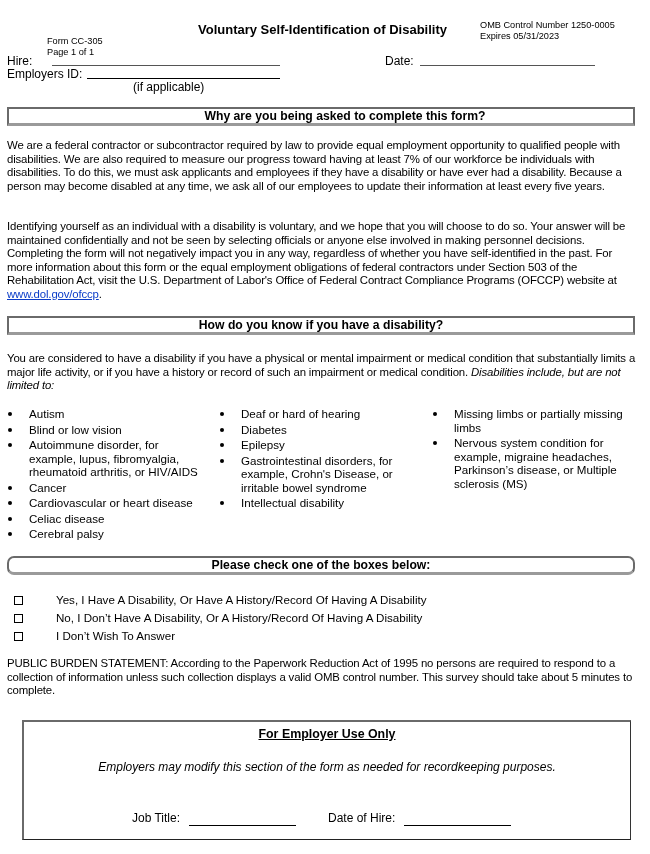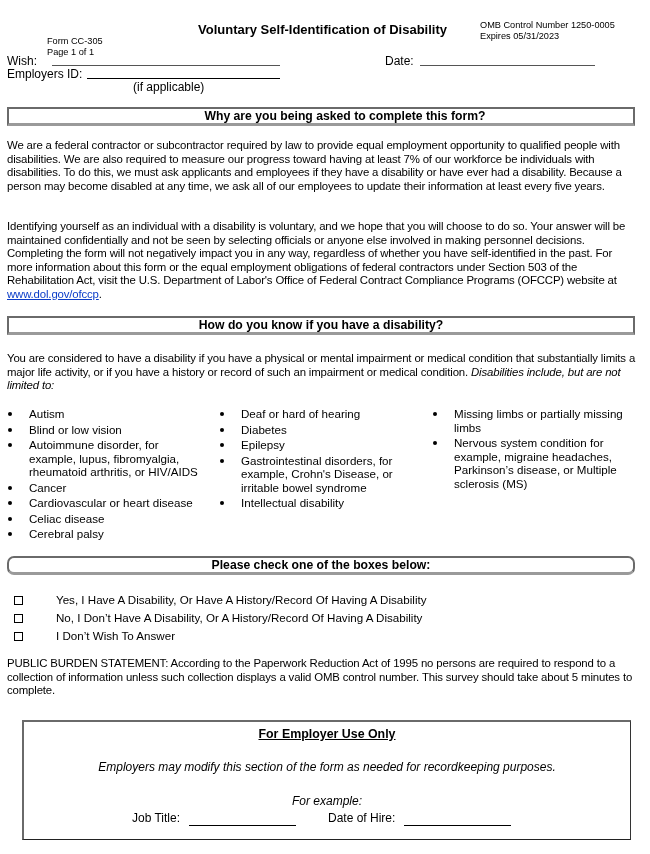--- a/index.html
+++ b/index.html
@@ -71,21 +71,21 @@
 <div class="abs title">Voluntary Self-Identification of Disability</div>
 <div class="abs small form-id">
   <div>Form CC-305</div>
   <div>Page 1 of 1</div>
 </div>
 <div class="abs small omb">
   <div>OMB Control Number 1250-0005</div>
   <div>Expires 05/31/2023</div>
 </div>
 
-<div class="abs field-label" style="top:54px;left:7px;">Wish:</div>
+<div class="abs field-label" style="top:54px;left:7px;">Hire:</div>
 <div class="uline grey" style="top:65px;left:52px;width:228px;"><span></span></div>
 
 <div class="abs field-label" style="top:54px;left:385px;">Date:</div>
 <div class="uline grey" style="top:65px;left:420px;width:175px;"><span></span></div>
 
 <div class="abs field-label" style="top:67px;left:7px;">Employers ID:</div>
 <div class="uline" style="top:78px;left:87px;width:193px;"><span></span></div>
 <div class="abs field-label" style="top:80px;left:133px;">(if applicable)</div>
 
 <div class="section-header" style="top:107px;padding-left:48px;">Why are you being asked to complete this form?</div>
@@ -131,18 +131,17 @@
 <div class="opt-row" style="top:629px;">
   <span class="checkbox"></span>
   <span class="opt-label">I Don’t Wish To Answer</span>
 </div>
 
 <div class="para" style="top:657px;">PUBLIC BURDEN STATEMENT:  According to the Paperwork Reduction Act of 1995 no persons are required to respond to a collection of information unless such collection displays a valid OMB control number. This survey should take about 5 minutes to complete.</div>
 
 <div class="employer-box">
   <div class="emp-title">For Employer Use Only</div>
   <div class="emp-note">Employers may modify this section of the form as needed for recordkeeping purposes.</div>
-  <div class="emp-example">For example:</div>
   <div class="emp-field" style="left:108px;">Job Title:</div>
   <div class="uline" style="top:103px;left:165px;width:107px;"><span></span></div>
   <div class="emp-field" style="left:304px;">Date of Hire:</div>
   <div class="uline" style="top:103px;left:380px;width:107px;"><span></span></div>
 </div>
 
 </body></html>

